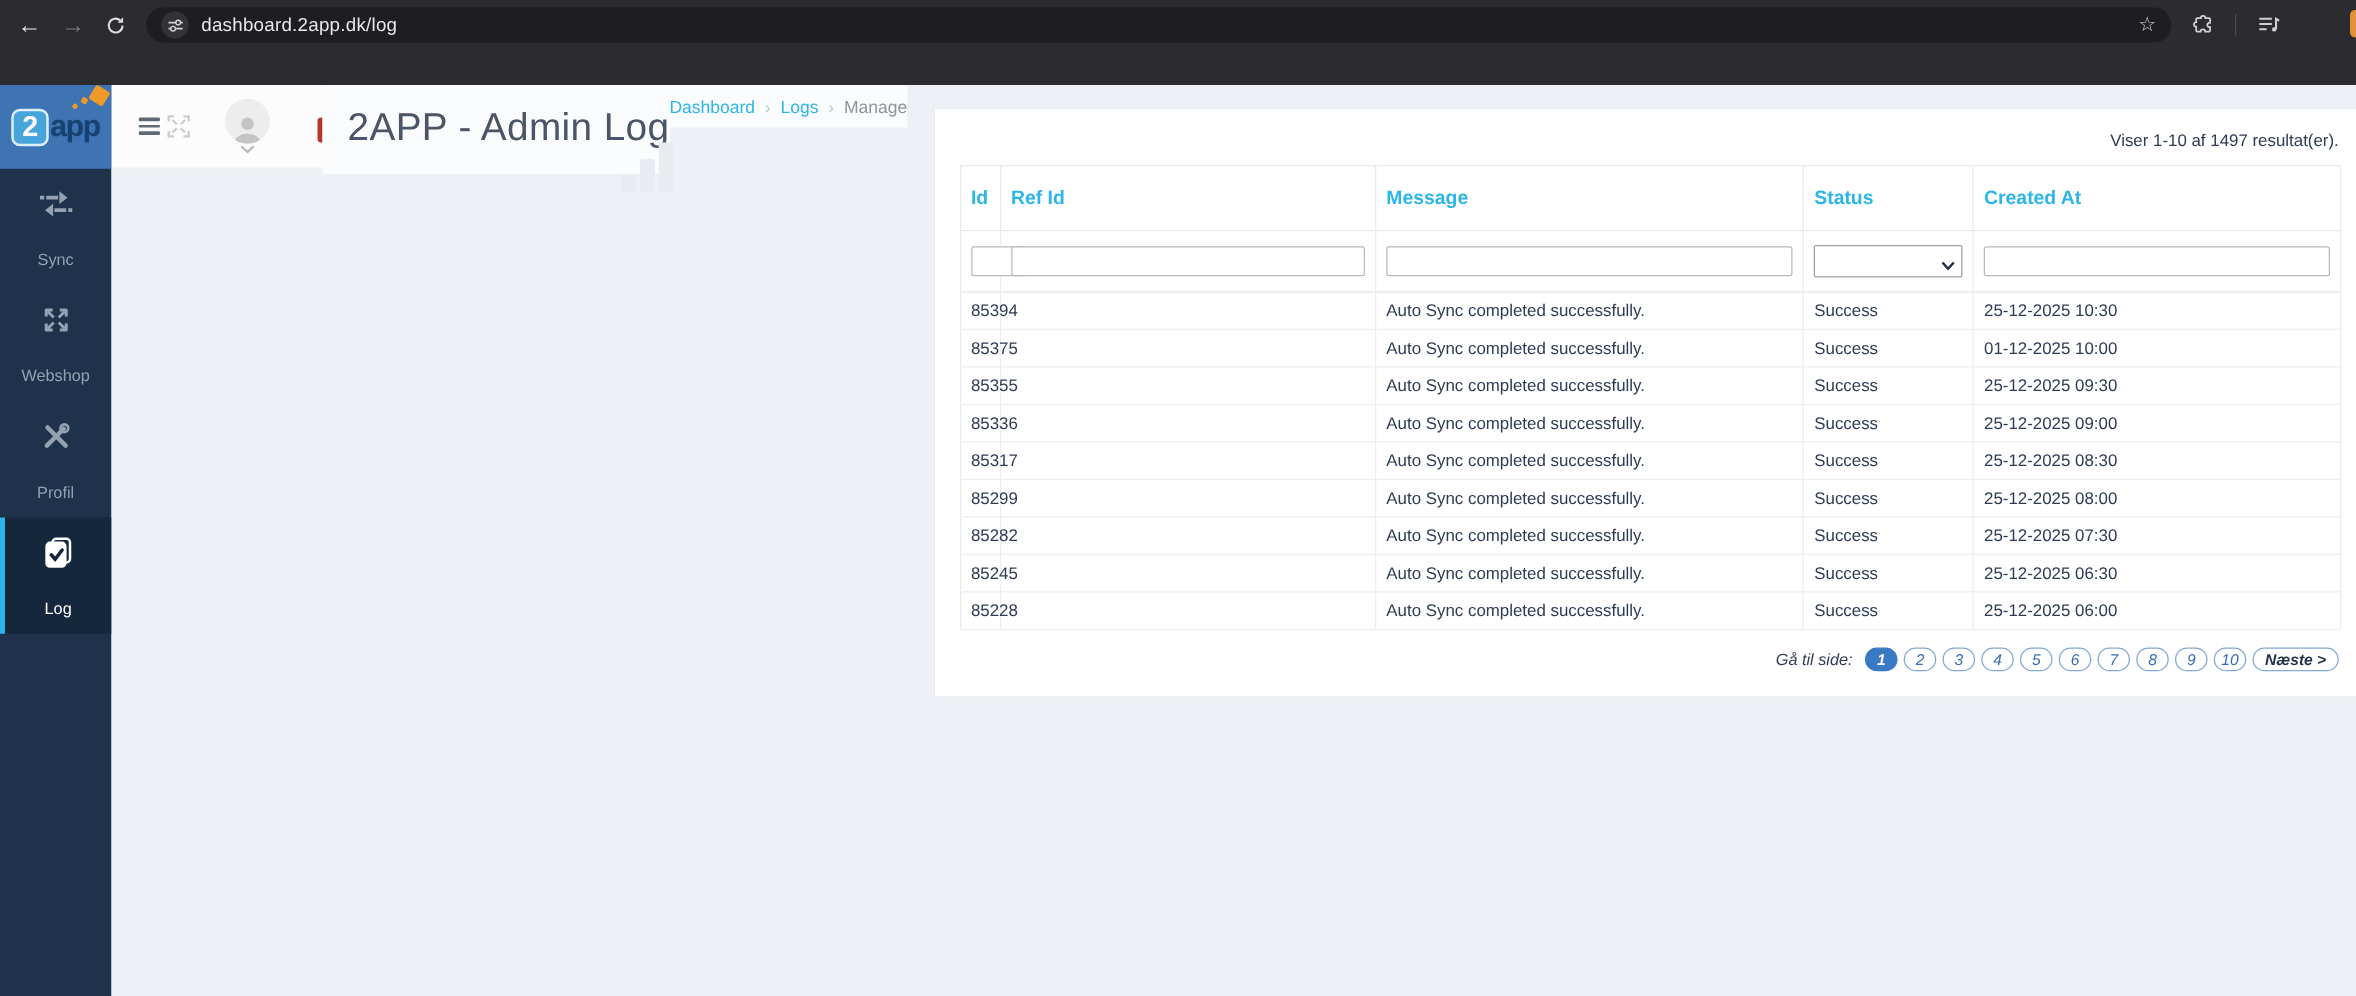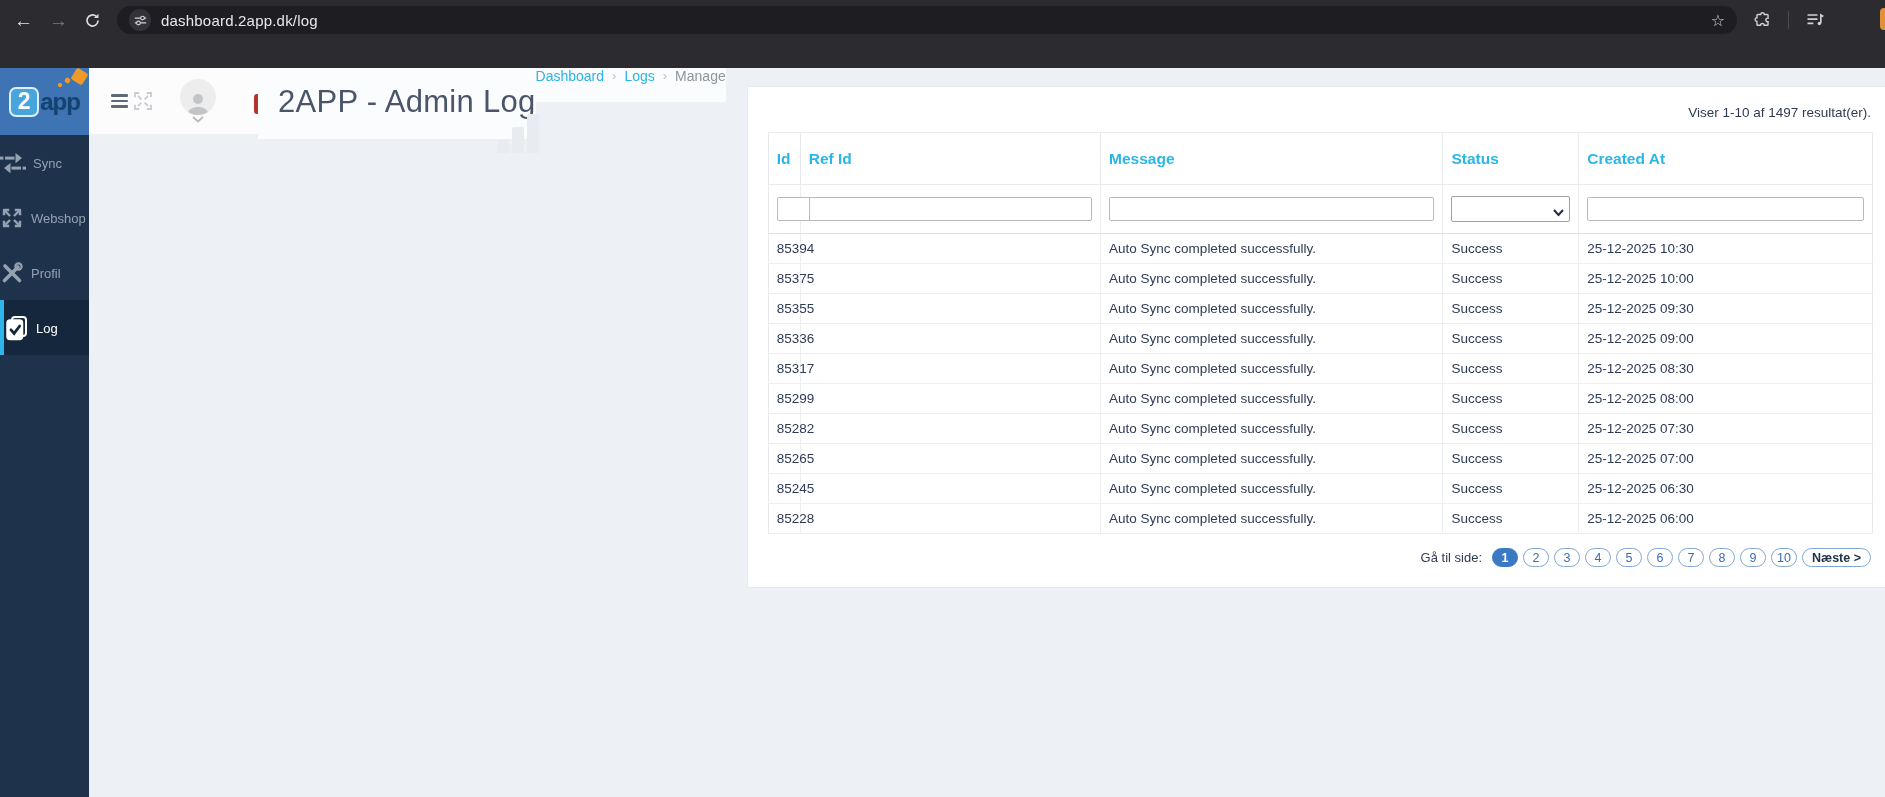--- a/index.html
+++ b/index.html
@@ -24,21 +24,21 @@
   .logo{height:67px;background:#3e74b3;position:relative;display:flex;align-items:center;justify-content:center;}
   .logo-inner{position:relative;display:flex;align-items:center;}
   .logo-tile{display:inline-flex;align-items:center;justify-content:center;width:30px;height:30px;
     background:#47a5dc;border:2px solid #dfeefb;border-radius:7px;color:#fff;font-weight:bold;font-size:23px;box-sizing:border-box;}
   .logo-app{font-weight:bold;font-size:24px;color:#17416e;letter-spacing:-1px;margin-left:1px;text-shadow:0 0 1px #2f6aa8;}
   .logo-square{position:absolute;right:-6px;top:-17px;width:13px;height:13px;background:#ef9a28;transform:rotate(32deg);border-radius:2px;}
   .logo-dot{position:absolute;background:#ef9a28;border-radius:1.5px;}
   .logo-dot.d1{width:5px;height:5px;right:10px;top:-9px;transform:rotate(32deg);}
   .logo-dot.d2{width:4px;height:4px;right:18px;top:-4px;transform:rotate(32deg);}
 
-  .nav-item{display:flex;align-items:center;gap:7px;padding:14px 0 13px;color:#93a1b1;cursor:pointer;}
+  .nav-item{display:flex;flex-direction:column;align-items:center;gap:23px;padding:14px 0 13px;color:#93a1b1;cursor:pointer;}
   .nav-item:first-of-type{margin-top:8px;}
   .nav-label{font-size:13px;}
   .nav-item.active{background:#15273c;color:#fff;border-left:4px solid #2fb5ea;padding-left:0;margin-left:0;}
   .nav-item.active .nav-label{color:#fff;}
   .nav-icon{display:flex;align-items:center;justify-content:center;height:28px;}
 
   
   .main{position:absolute;left:89px;top:68px;right:0;bottom:0;display:flex;flex-direction:row;}
   .topbar{height:67px;background:#fcfcfd;border-bottom:1px solid #eef0f2;display:flex;align-items:center;
     padding:0 24px 0 18px;box-sizing:border-box;position:relative;}
@@ -48,21 +48,21 @@
   .fullscreen-btn{color:#c9cdd1;display:flex;}
   .avatar-wrap{display:flex;flex-direction:column;align-items:center;gap:1px;margin-right:18px;}
   .avatar{width:36px;height:36px;border-radius:50%;background:#ededee;display:flex;align-items:flex-end;justify-content:center;overflow:hidden;}
   .red-sliver{position:absolute;right:0;top:26px;width:4px;height:20px;background:#b5342d;border-radius:3px 0 0 3px;}
 
   .titleband{height:71px;background:#fbfcfd;border-bottom:1px solid #edeff2;position:relative;}
   .page-title{margin:0;padding:16px 0 0 20px;font-size:31px;font-weight:300;color:#4a5568;letter-spacing:.3px;}
   .deco-bars{position:absolute;right:-3px;top:46px;display:flex;align-items:flex-end;gap:3px;z-index:2;}
   .deco-bars div{background:#e8ecf1;width:12px;border-radius:2px 2px 0 0;}
 
-  .breadcrumb{height:34px;background:#fbfcfd;display:flex;align-items:flex-start;gap:8px;font-size:14px;}
+  .breadcrumb{height:34px;background:#fbfcfd;display:flex;align-items:center;gap:8px;font-size:14px;}
   .crumb-link{color:#2bb4e8;cursor:pointer;}
   .crumb-sep{color:#b9c2cb;font-size:13px;}
   .crumb-current{color:#8d959c;}
 
   .content{flex:1;background:#edf0f5;overflow:hidden;}
   .card{margin:18px 0 0 21px;background:#fff;border:1px solid #e7eaee;border-right:none;
     padding:12px 12px 20px 20px;box-sizing:border-box;}
   .summary{font-size:13.5px;color:#2e3b55;text-align:right;margin:6px 2px 12px 0;}
 
   table.grid{width:100%;border-collapse:collapse;table-layout:fixed;border:1px solid #e9eaec;}
@@ -73,21 +73,21 @@
   .grid tr.filter-row td{padding:11px 8px;border-bottom:1px solid #e2e3e5;}
   .grid tr.data-row td{height:29px;margin-top:24px;}
   .filter-input{height:22px;border:1px solid #b9babc;border-radius:2px;width:calc(100% - 10px);
     font-size:13px;padding:0 4px;box-sizing:content-box;outline:none;color:#2e3b55;}
   .filter-input.small{width:34px;}
   .select-wrap{position:relative;width:calc(100% - 4px);}
   .status-select{appearance:none;-webkit-appearance:none;width:100%;height:26px;border:1px solid #9fa0a2;
     border-radius:2px;background:#fff;font-size:13px;padding:0 20px 0 4px;color:#2e3b55;}
   .sel-chev{position:absolute;right:6px;top:7px;pointer-events:none;}
 
-  .pagination{display:flex;align-items:center;justify-content:flex-end;gap:5px;margin:14px 2px 0 0;font-size:13px;color:#2e3b55;}
+  .pagination{display:flex;align-items:center;justify-content:flex-end;gap:5px;margin:14px 2px 0 0;font-size:13px;color:#2e3b55;font-style:italic;}
   .pag-label{margin-right:5px;}
   .pill{display:inline-flex;align-items:center;justify-content:center;min-width:14px;height:17px;padding:0 5px;
     border:1.6px solid #82a9d6;border-radius:11px;color:#3a6db5;font-size:12.5px;cursor:pointer;background:#fff;}
   .pill.active{background:#3a79c4;border-color:#3a79c4;color:#fff;font-weight:bold;}
   .pill.next{font-weight:bold;color:#25334a;padding:0 9px;}
 </style>
 </head>
 <body>
 
 <div id="screen">
@@ -293,21 +293,21 @@
               <td></td>
               <td>Auto Sync completed successfully.</td>
               <td>Success</td>
               <td>25-12-2025 10:30</td>
             </tr>
             <tr class="data-row">
               <td>85375</td>
               <td></td>
               <td>Auto Sync completed successfully.</td>
               <td>Success</td>
-              <td>25-12-2025 10:00</td>
+              <td>01-12-2025 10:00</td>
             </tr>
             <tr class="data-row">
               <td>85355</td>
               <td></td>
               <td>Auto Sync completed successfully.</td>
               <td>Success</td>
               <td>25-12-2025 09:30</td>
             </tr>
             <tr class="data-row">
               <td>85336</td>
@@ -329,27 +329,20 @@
               <td>Auto Sync completed successfully.</td>
               <td>Success</td>
               <td>25-12-2025 08:00</td>
             </tr>
             <tr class="data-row">
               <td>85282</td>
               <td></td>
               <td>Auto Sync completed successfully.</td>
               <td>Success</td>
               <td>25-12-2025 07:30</td>
-            </tr>
-            <tr class="data-row">
-              <td>85265</td>
-              <td></td>
-              <td>Auto Sync completed successfully.</td>
-              <td>Success</td>
-              <td>25-12-2025 07:00</td>
             </tr>
             <tr class="data-row">
               <td>85245</td>
               <td></td>
               <td>Auto Sync completed successfully.</td>
               <td>Success</td>
               <td>25-12-2025 06:30</td>
             </tr>
             <tr class="data-row">
               <td>85228</td>

